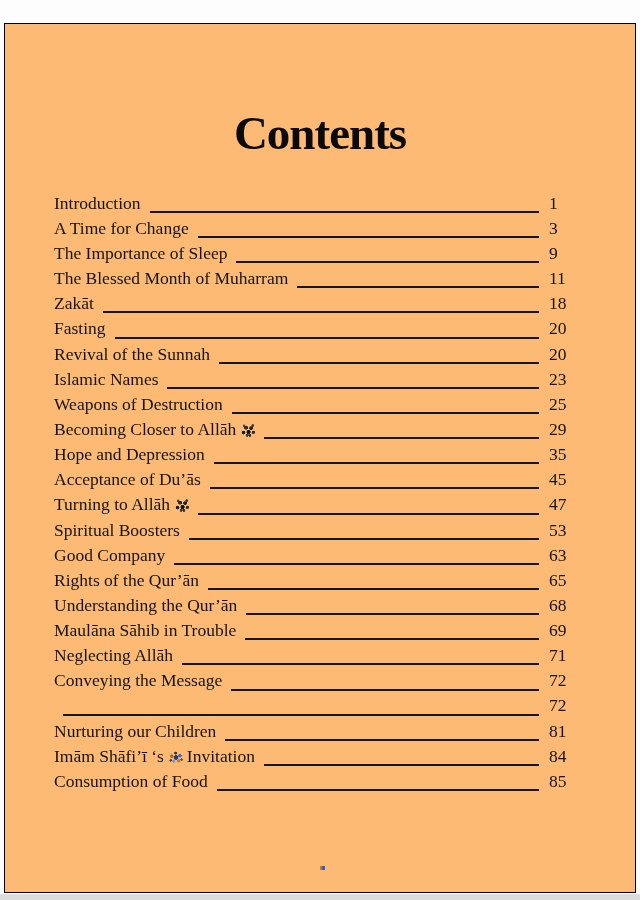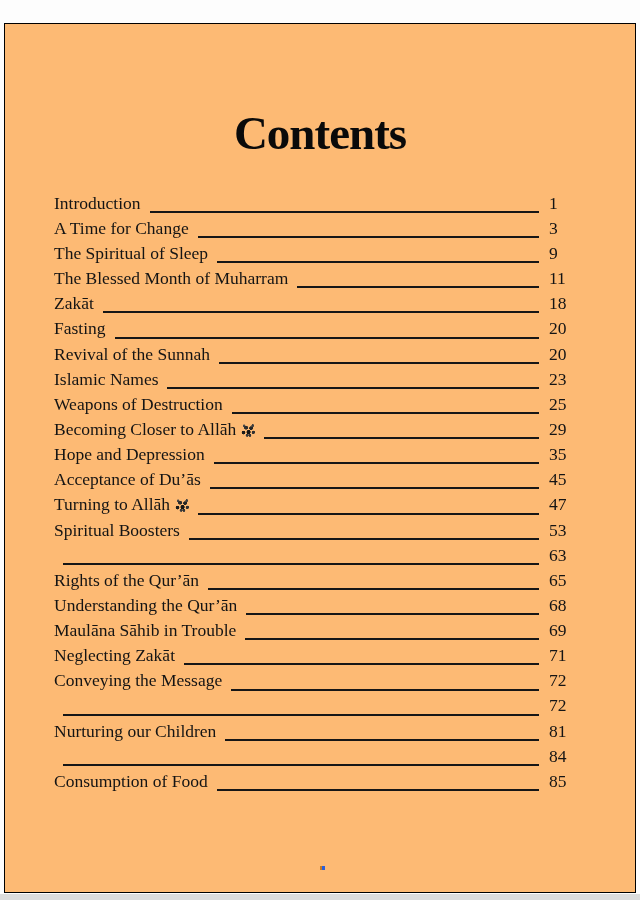--- a/index.html
+++ b/index.html
@@ -115,21 +115,21 @@
     <span class="num">1</span>
   </div>
 
   <div class="row">
     <span class="label">A Time for Change</span>
     <span class="leader"></span>
     <span class="num">3</span>
   </div>
 
   <div class="row">
-    <span class="label">The Spiritual of Sleep</span>
+    <span class="label">The Importance of Sleep</span>
     <span class="leader"></span>
     <span class="num">9</span>
   </div>
 
   <div class="row">
     <span class="label">The Blessed Month of Muharram</span>
     <span class="leader"></span>
     <span class="num">11</span>
   </div>
 
@@ -188,20 +188,21 @@
     <span class="num">47</span>
   </div>
 
   <div class="row">
     <span class="label">Spiritual Boosters</span>
     <span class="leader"></span>
     <span class="num">53</span>
   </div>
 
   <div class="row">
+    <span class="label">Good Company</span>
     <span class="leader"></span>
     <span class="num">63</span>
   </div>
 
   <div class="row">
     <span class="label">Rights of the Qur’ān</span>
     <span class="leader"></span>
     <span class="num">65</span>
   </div>
 
@@ -211,21 +212,21 @@
     <span class="num">68</span>
   </div>
 
   <div class="row">
     <span class="label">Maulāna Sāhib in Trouble</span>
     <span class="leader"></span>
     <span class="num">69</span>
   </div>
 
   <div class="row">
-    <span class="label">Neglecting Zakāt</span>
+    <span class="label">Neglecting Allāh</span>
     <span class="leader"></span>
     <span class="num">71</span>
   </div>
 
   <div class="row">
     <span class="label">Conveying the Message</span>
     <span class="leader"></span>
     <span class="num">72</span>
   </div>
 
@@ -235,20 +236,21 @@
   </div>
 
 
   <div class="row">
     <span class="label">Nurturing our Children</span>
     <span class="leader"></span>
     <span class="num">81</span>
   </div>
 
   <div class="row">
+    <span class="label">Imām Shāfi’ī ‘s<span class="hon rahimahullah"></span><span class="label-after">Invitation</span></span>
     <span class="leader"></span>
     <span class="num">84</span>
   </div>
 
   <div class="row">
     <span class="label">Consumption of Food</span>
     <span class="leader"></span>
     <span class="num">85</span>
   </div>
 </div>

